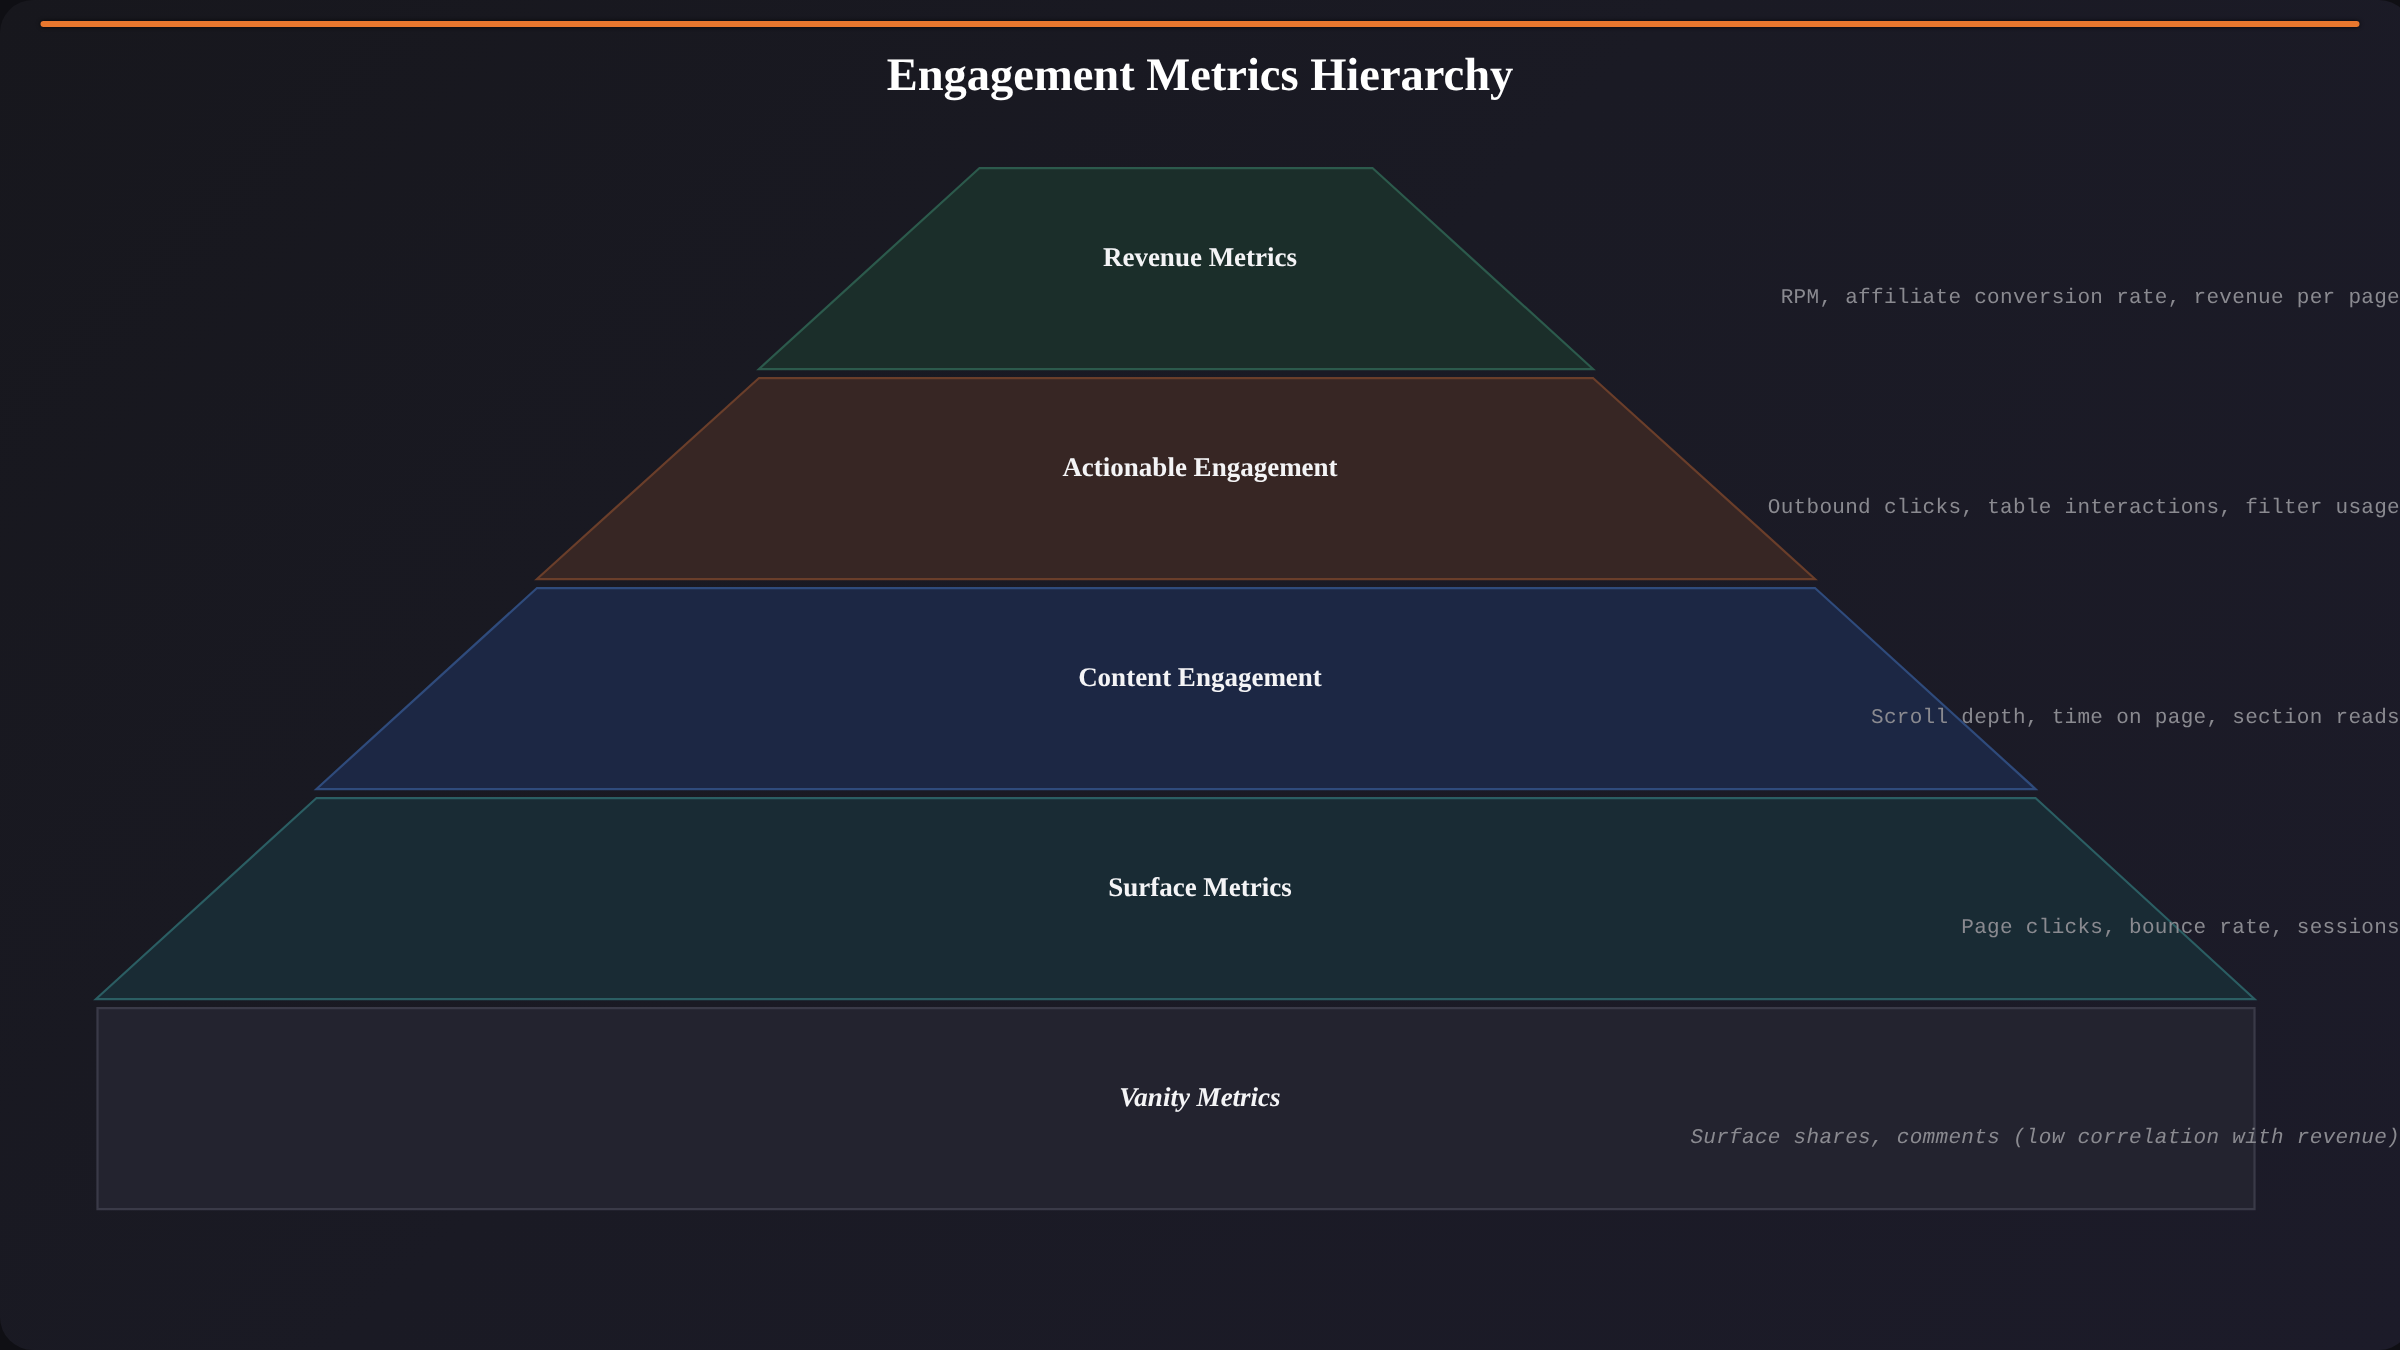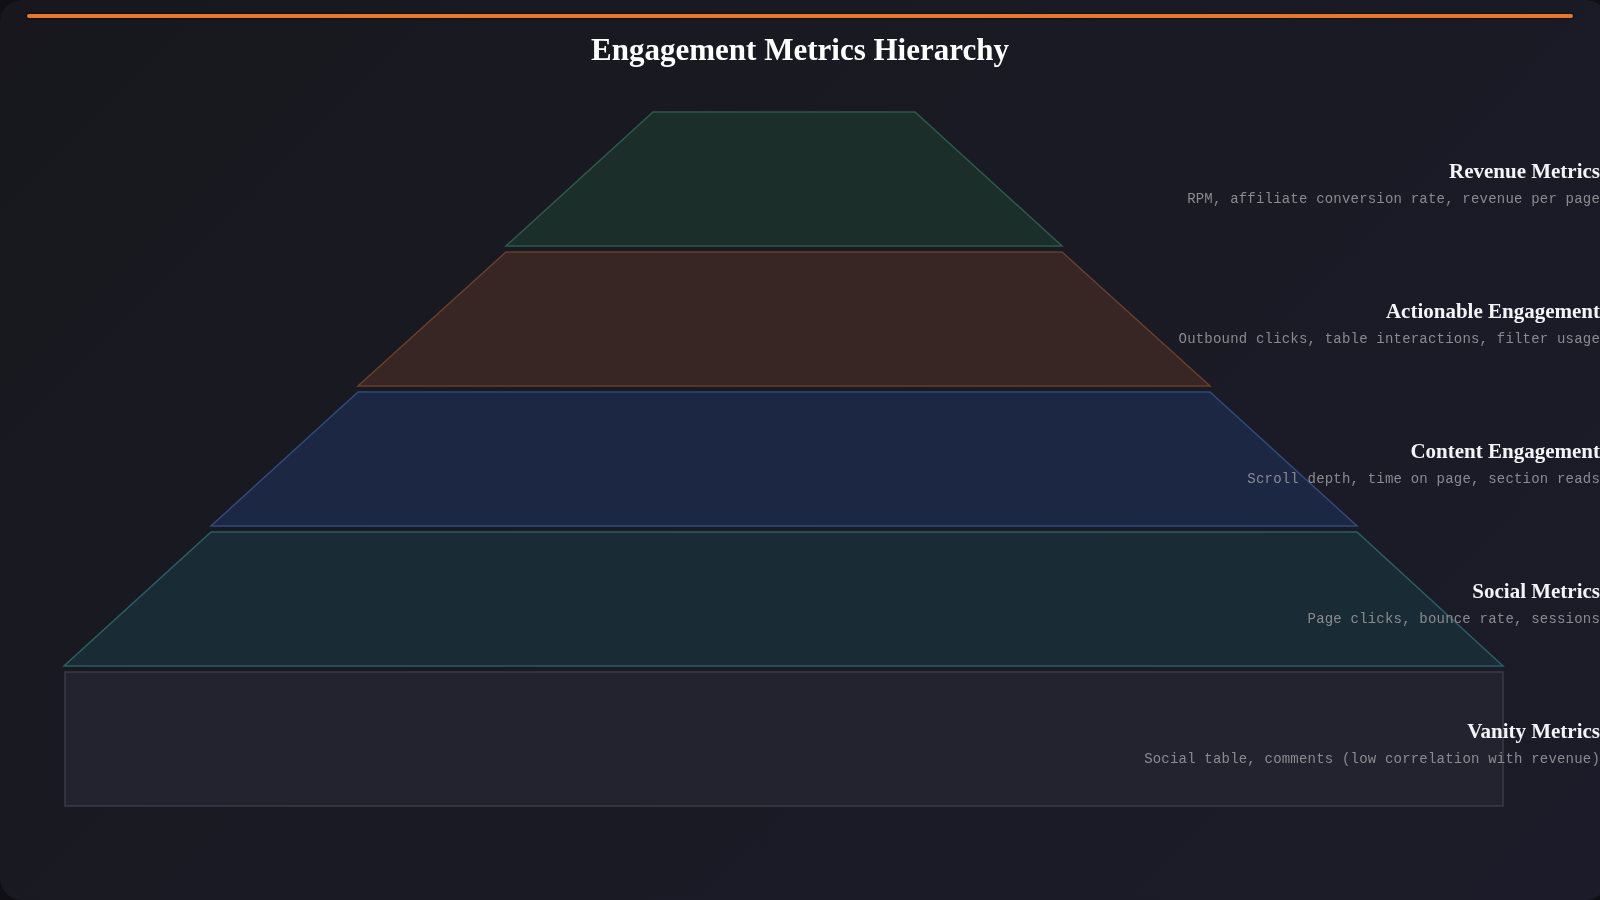--- a/index.html
+++ b/index.html
@@ -44,25 +44,24 @@
     }
     .level-text {
       position: absolute;
       left: 0;
       width: 1600px;
       text-align: center;
     }
     .level-name {
       font-family: "Liberation Serif", "DejaVu Serif", serif;
       font-weight: bold;
-      font-size: 21px;
+      font-size: 18px;
       color: #f4f4f6;
       line-height: 26px;
       display: block;
-      text-align: right;
     }
     .level-desc {
       font-family: "Liberation Mono", "DejaVu Sans Mono", monospace;
       font-size: 14px;
       color: #8a8a90;
       line-height: 20px;
       margin-top: 5px;
       display: block;
       letter-spacing: 0.2px;
       text-align: right;
@@ -90,20 +89,20 @@
   </div>
   <div class="level-text" style="top:438px;">
     <span class="level-name">Content Engagement</span>
     <span class="level-desc">Scroll depth, time on page, section reads</span>
   </div>
   <div class="level-text" style="top:298px;">
     <span class="level-name">Actionable Engagement</span>
     <span class="level-desc">Outbound clicks, table interactions, filter usage</span>
   </div>
   <div class="level-text" style="top:578px;">
-    <span class="level-name">Social Metrics</span>
+    <span class="level-name">Surface Metrics</span>
     <span class="level-desc">Page clicks, bounce rate, sessions</span>
   </div>
-  <div class="level-text" style="top:718px;">
+  <div class="level-text" style="top:718px;font-style:italic;">
     <span class="level-name">Vanity Metrics</span>
-    <span class="level-desc">Social table, comments (low correlation with revenue)</span>
+    <span class="level-desc">Surface shares, comments (low correlation with revenue)</span>
   </div>
 </div>
 
 </body></html>

